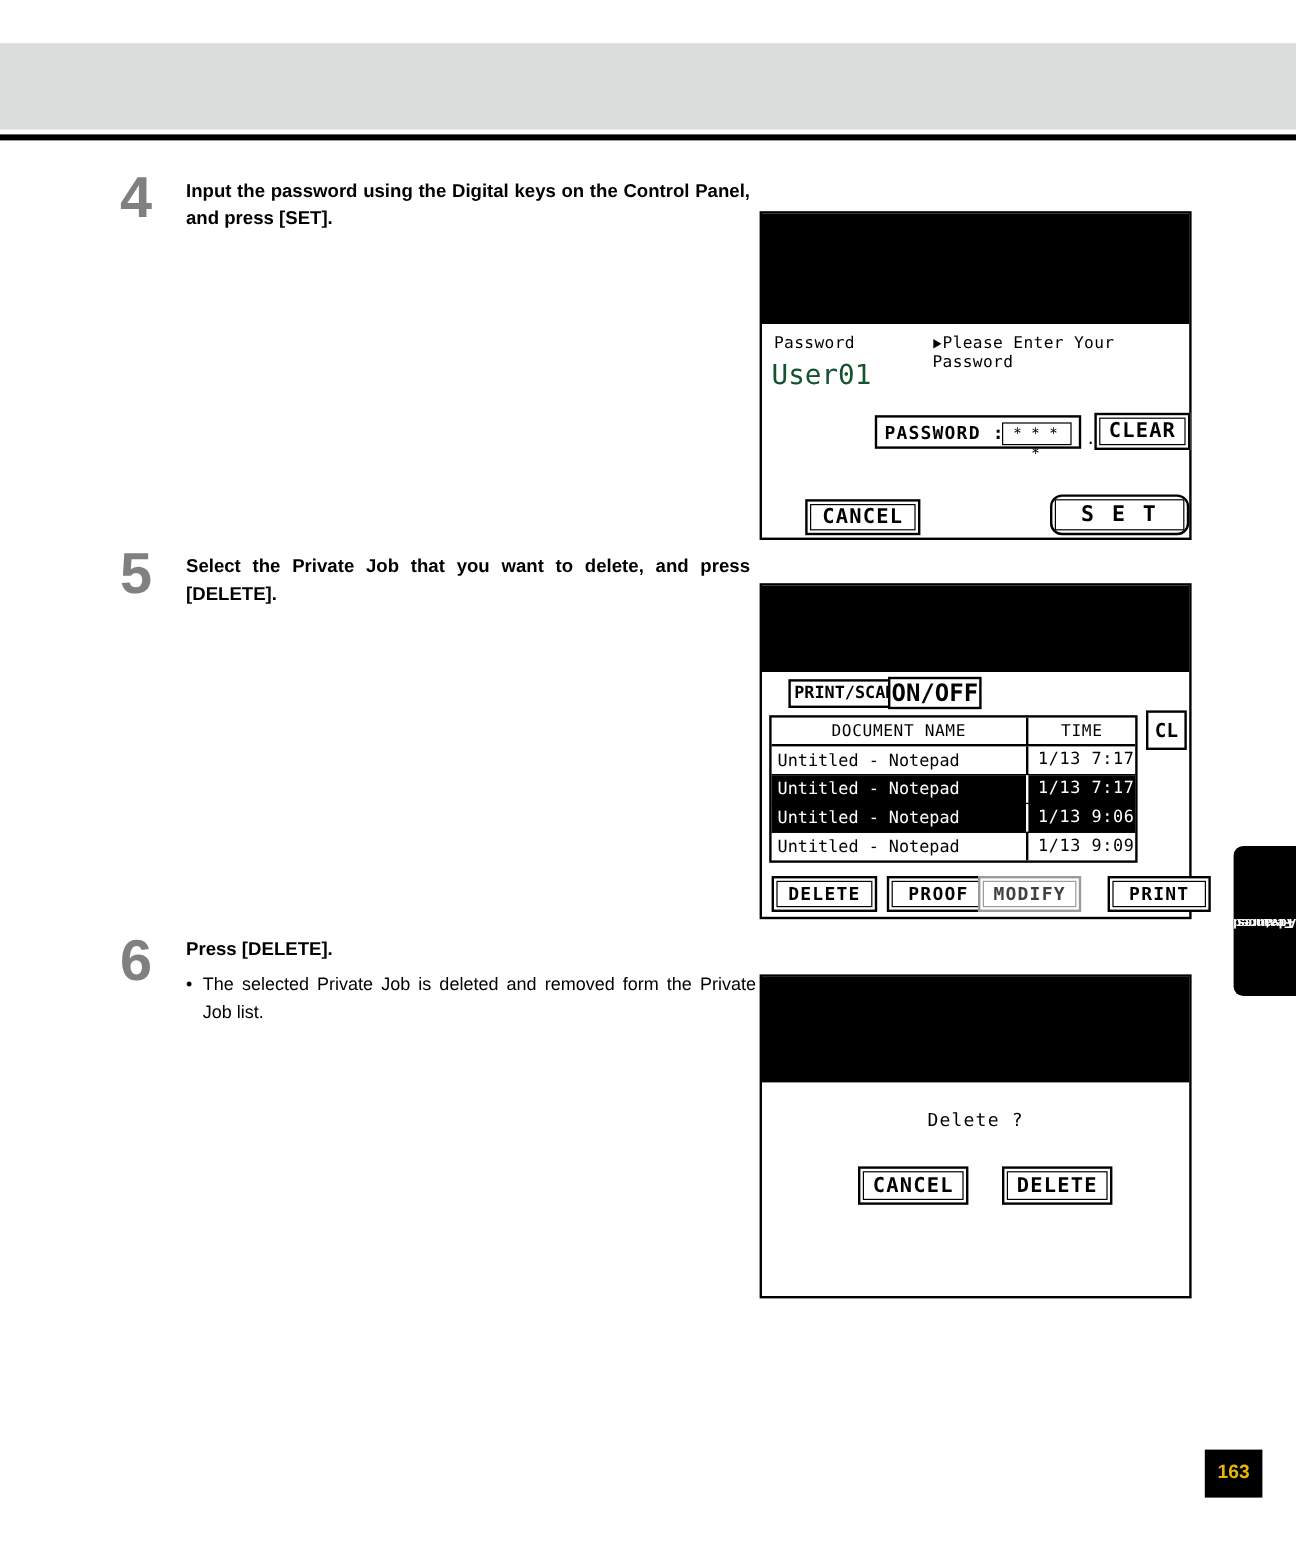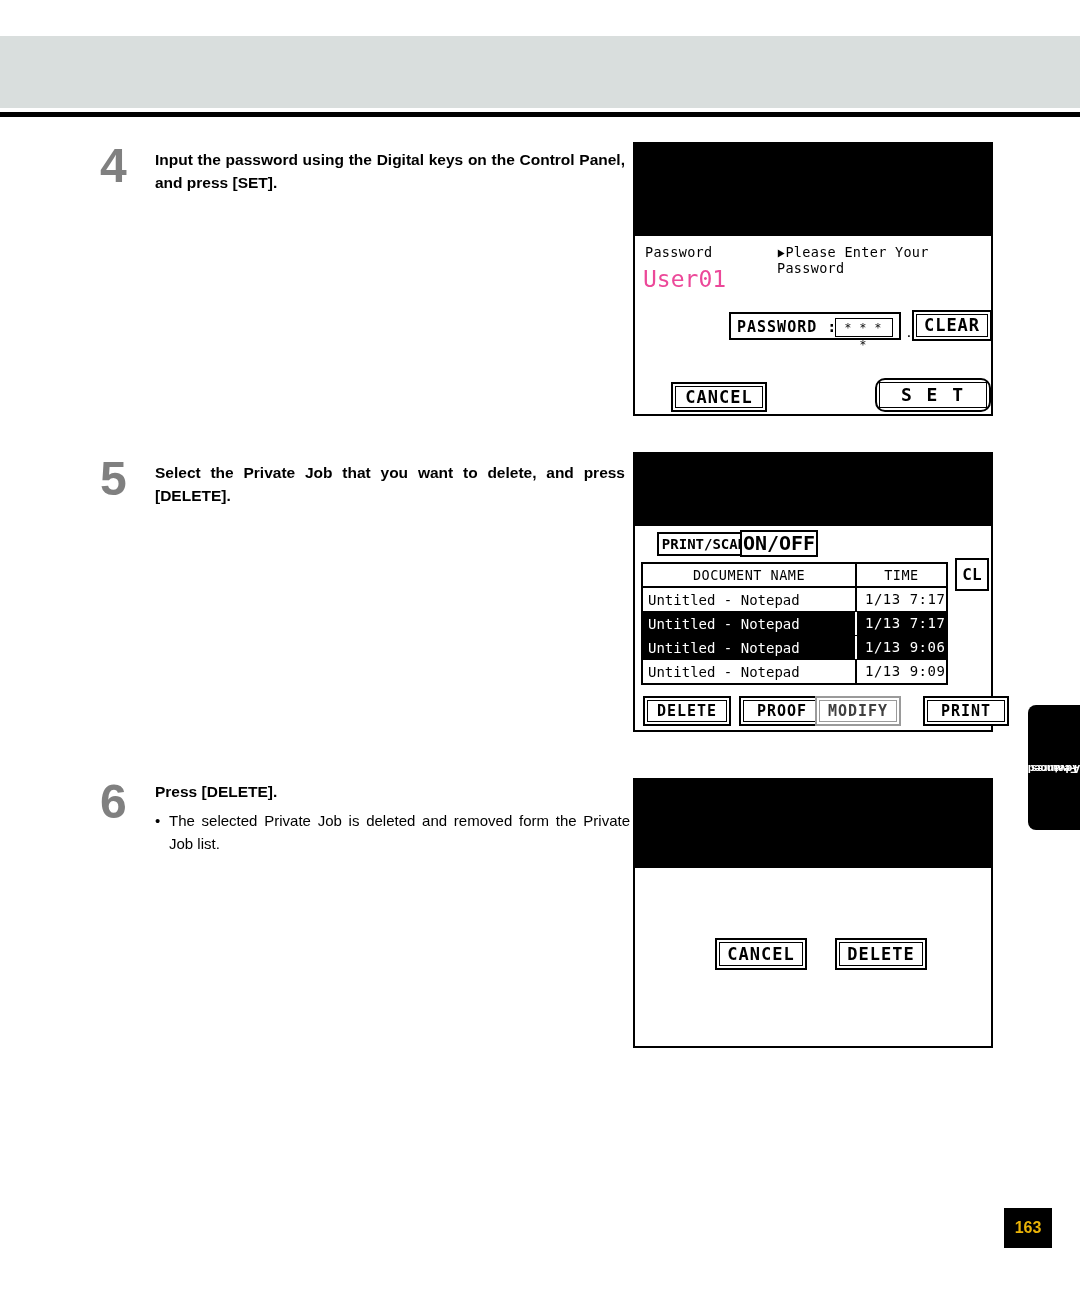--- a/index.html
+++ b/index.html
@@ -63,20 +63,21 @@
   .step-sub .bullet { position: absolute; left: 0; }
   .step-sub .sub-body { display: block; padding-left: 14px; }
 
   
   .panel {
     position: absolute;
     background: #ffffff;
     border: 2px solid #000000;
     box-sizing: border-box;
     font-family: "DejaVu Sans Mono", monospace;
+    margin-top: 34px;
   }
   .panel-black {
     position: absolute;
     left: 0; top: 0;
     width: 100%;
     background: #000000;
   }
 
   
   #panel4 { left: 633px; top: 142px; width: 360px; height: 274px; }
@@ -88,21 +89,21 @@
     letter-spacing: 0.3px;
     color: #000;
   }
   .p4-row .lbl { position: absolute; left: 0; }
   .p4-row .val { position: absolute; left: 132px; }
   .p4-arrow { display: inline-block; transform: scale(0.85,1); }
   .p4-user {
     position: absolute;
     left: 8px; top: 122px;
     font-size: 23px;
-    color: #ec4899;
+    color: #14532d;
     letter-spacing: 0px;
   }
   .pw-box {
     position: absolute;
     left: 94px; top: 168px;
     width: 172px; height: 28px;
     border: 2px solid #000;
     box-sizing: border-box;
     background: #fff;
   }
@@ -351,20 +352,21 @@
   <div class="step-num">6</div>
   <div class="step-text" style="top:2px;">Press [DELETE].</div>
   <div class="step-sub" style="top:32px;">
     <span class="bullet">•</span>
     <span class="sub-body">The selected Private Job is deleted and removed form the Private Job list.</span>
   </div>
 </div>
 
 <div class="panel" id="panel6">
   <div class="panel-black"></div>
+  <div class="delete-q">Delete ?</div>
   <div class="btn-outline" id="cancel6"><span class="inner"></span><span>CANCEL</span></div>
   <div class="btn-outline" id="delete6"><span class="inner"></span><span>DELETE</span></div>
 </div>
 
 <div class="side-tab">
   <span>
     <span class="l1">Advanced</span>
     <span class="l2">Features</span>
   </span>
 </div>

